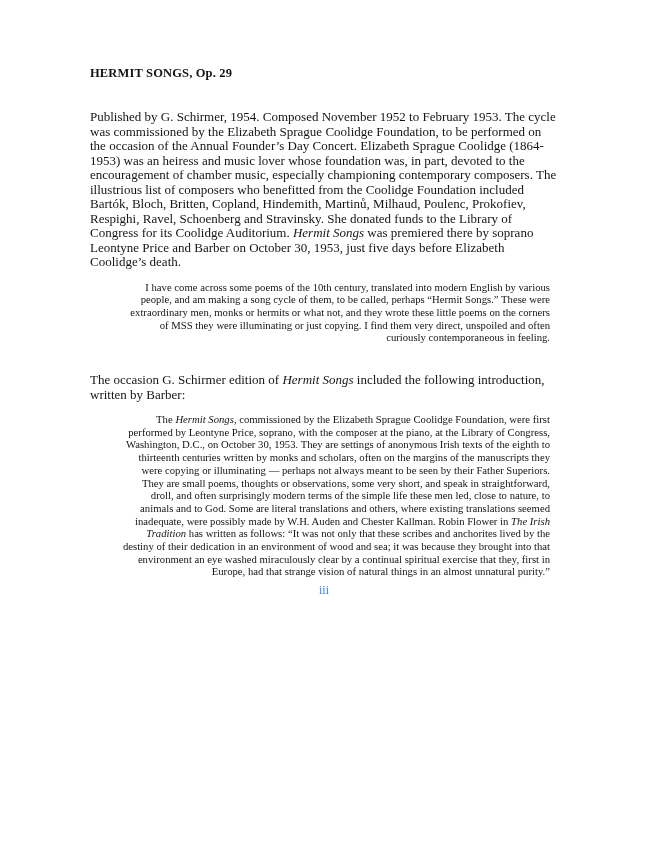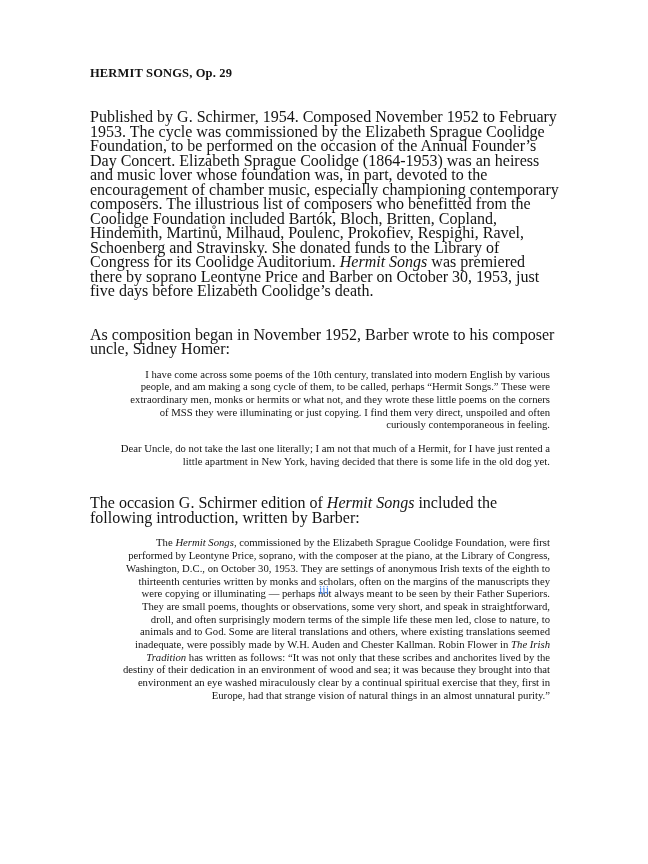--- a/index.html
+++ b/index.html
@@ -19,21 +19,21 @@
     background: #ffffff;
     padding: 66px 88px 0 90px;
   }
   .title {
     font-size: 12.5px;
     font-weight: bold;
     letter-spacing: 0.15px;
     margin-bottom: 11px;
   }
   p.body {
-    font-size: 16px;
+    font-size: 13px;
     line-height: 14.5px;
     margin-bottom: 11px;
     text-align: left;
     margin-top: 29px;
   }
   blockquote.quote {
     font-size: 10.7px;
     line-height: 12.7px;
     margin: 0 10px 11px 30px;
     text-align: right;
@@ -51,26 +51,24 @@
 </style>
 </head>
 <body>
 
 <main class="page">
 
   <h1 class="title">HERMIT SONGS, Op. 29</h1>
 
   <p class="body"><span>Published by G. Schirmer, 1954. Composed November 1952 to February 1953. The cycle was commissioned by the Elizabeth Sprague Coolidge Foundation, to be performed on the occasion of the Annual Founder’s Day Concert. Elizabeth Sprague Coolidge (1864-1953) was an heiress and music lover whose foundation was, in part, devoted to the encouragement of chamber music, especially championing contemporary composers. The illustrious list of composers who benefitted from the Coolidge Foundation included Bartók, Bloch, Britten, Copland, Hindemith, Martinů, Milhaud, Poulenc, Prokofiev, Respighi, Ravel, Schoenberg and Stravinsky. She donated funds to the Library of Congress for its Coolidge Auditorium. </span><span class="i">Hermit Songs</span><span> was premiered there by soprano Leontyne Price and Barber on October 30, 1953, just five days before Elizabeth Coolidge’s death.</span></p>
 
-  <p class="body"><span>As composition began in November 1952, Barber wrote to his composer uncle, Sidney Homer:</span></p>
 
   <blockquote class="quote"><span>I have come across some poems of the 10th century, translated into modern English by various people, and am making a song cycle of them, to be called, perhaps “Hermit Songs.” These were extraordinary men, monks or hermits or what not, and they wrote these little poems on the corners of MSS they were illuminating or just copying. I find them very direct, unspoiled and often curiously contemporaneous in feeling.</span></blockquote>
 
 
-  <blockquote class="quote"><span>Dear Uncle, do not take the last one literally; I am not that much of a Hermit, for I have just rented a little apartment in New York, having decided that there is some life in the old dog yet.</span></blockquote>
 
   <p class="body"><span>The occasion G. Schirmer edition of </span><span class="i">Hermit Songs</span><span> included the following introduction, written by Barber:</span></p>
 
   <blockquote class="quote"><span>The </span><span class="i">Hermit Songs</span><span>, commissioned by the Elizabeth Sprague Coolidge Foundation, were first performed by Leontyne Price, soprano, with the composer at the piano, at the Library of Congress, Washington, D.C., on October 30, 1953. They are settings of anonymous Irish texts of the eighth to thirteenth centuries written by monks and scholars, often on the margins of the manuscripts they were copying or illuminating — perhaps not always meant to be seen by their Father Superiors. They are small poems, thoughts or observations, some very short, and speak in straightforward, droll, and often surprisingly modern terms of the simple life these men led, close to nature, to animals and to God. Some are literal translations and others, where existing translations seemed inadequate, were possibly made by W.H. Auden and Chester Kallman. Robin Flower in </span><span class="i">The Irish Tradition</span><span> has written as follows: “It was not only that these scribes and anchorites lived by the destiny of their dedication in an environment of wood and sea; it was because they brought into that environment an eye washed miraculously clear by a continual spiritual exercise that they, first in Europe, had that strange vision of natural things in an almost unnatural purity.”</span></blockquote>
 
   <div class="page-number">iii</div>
 
 </main>
 
 </body></html>

